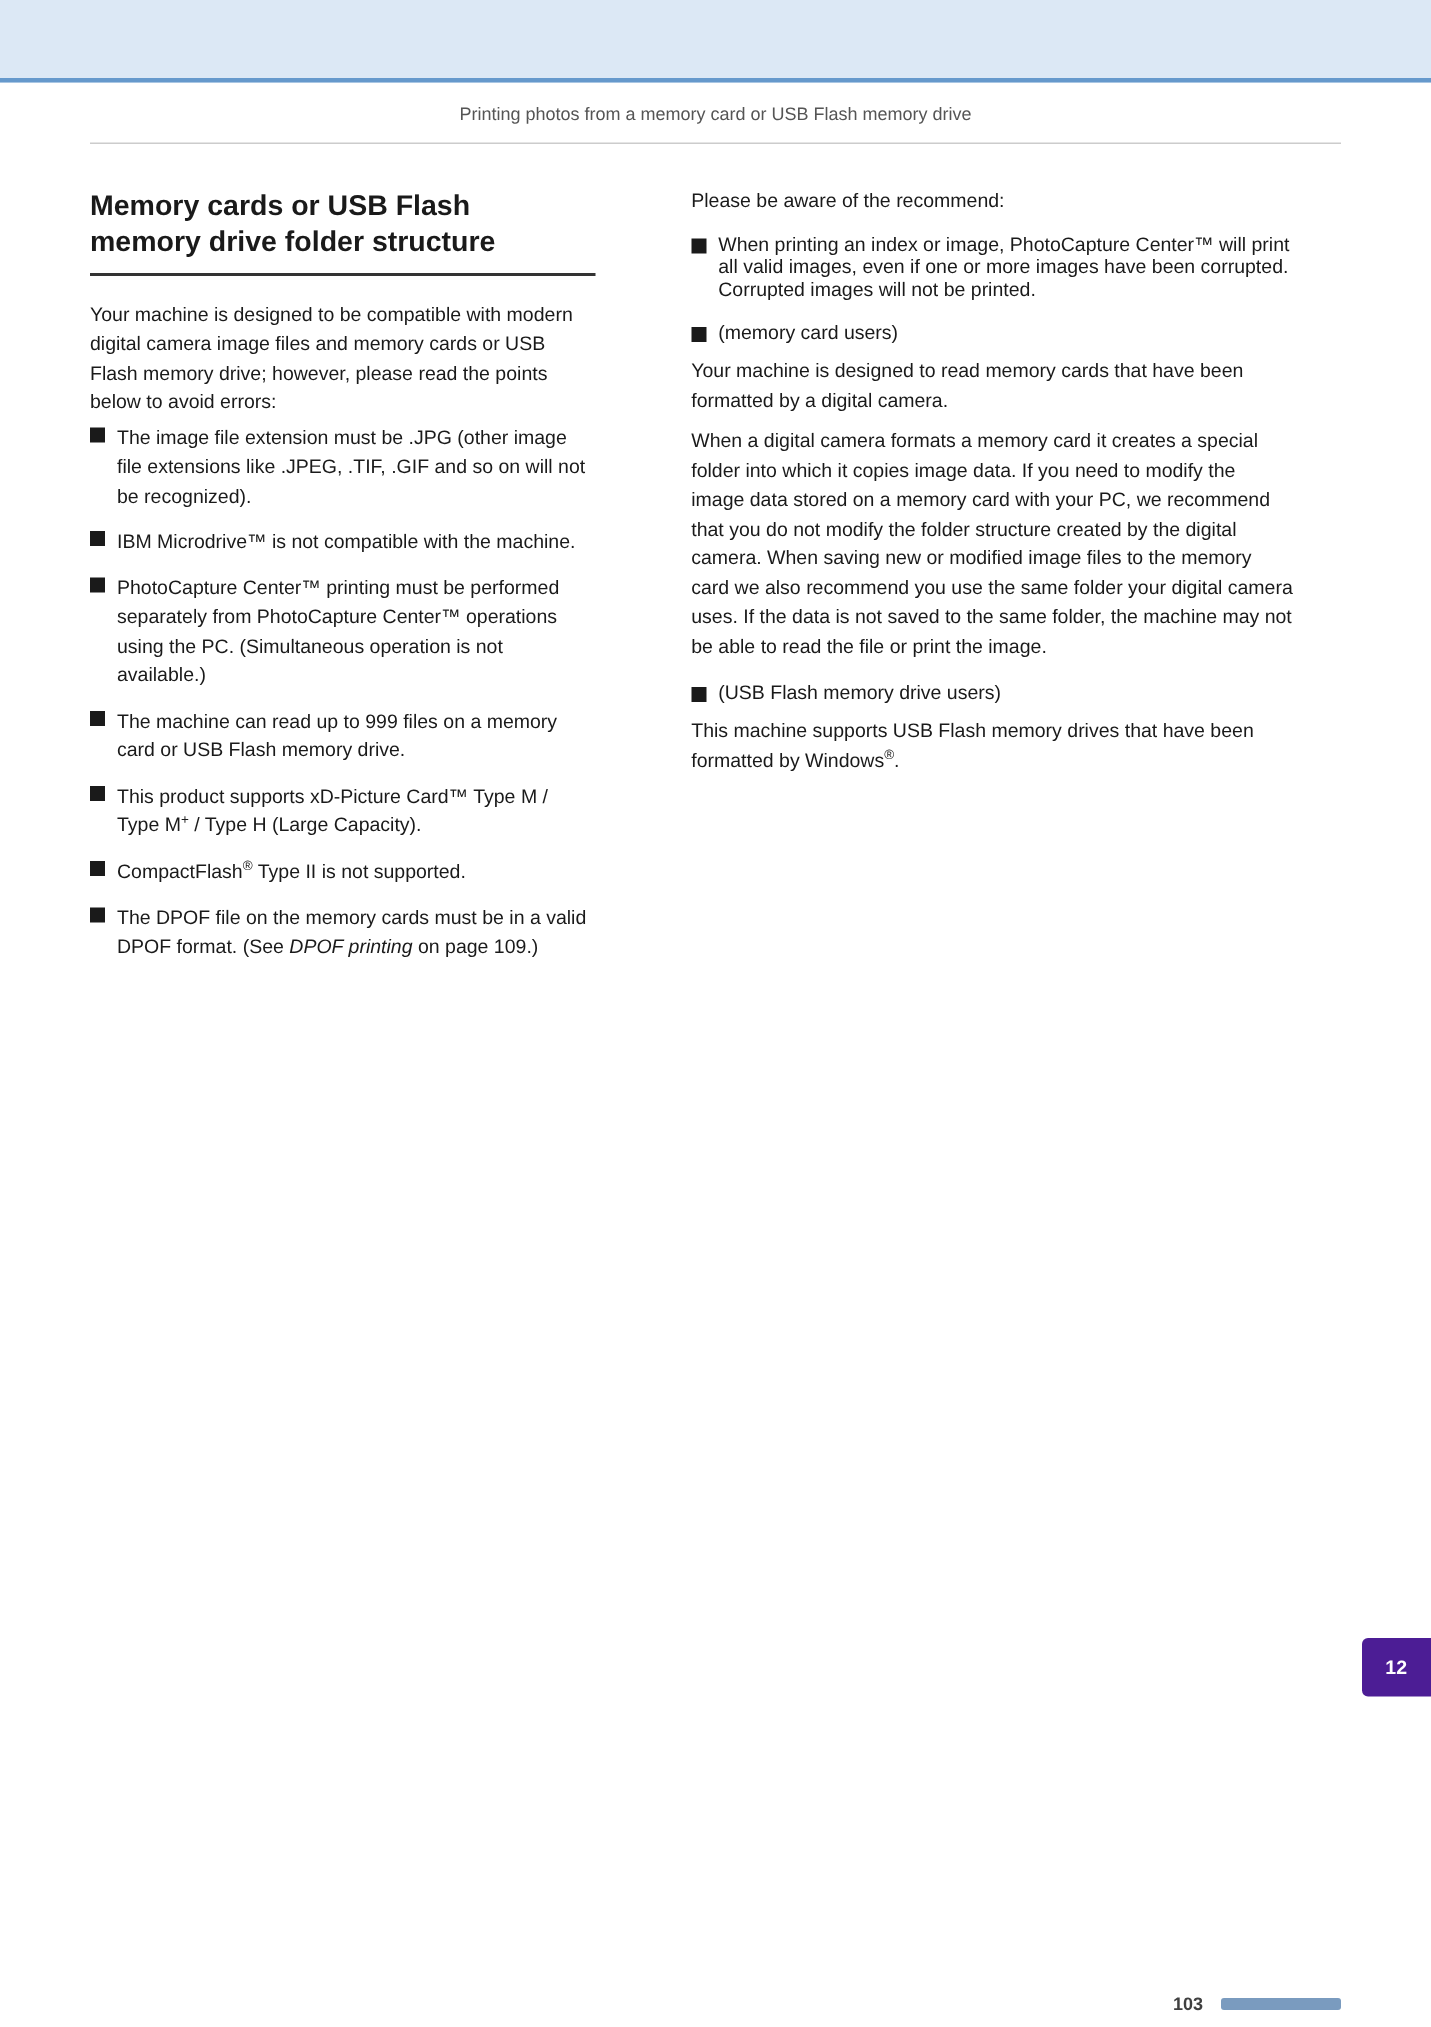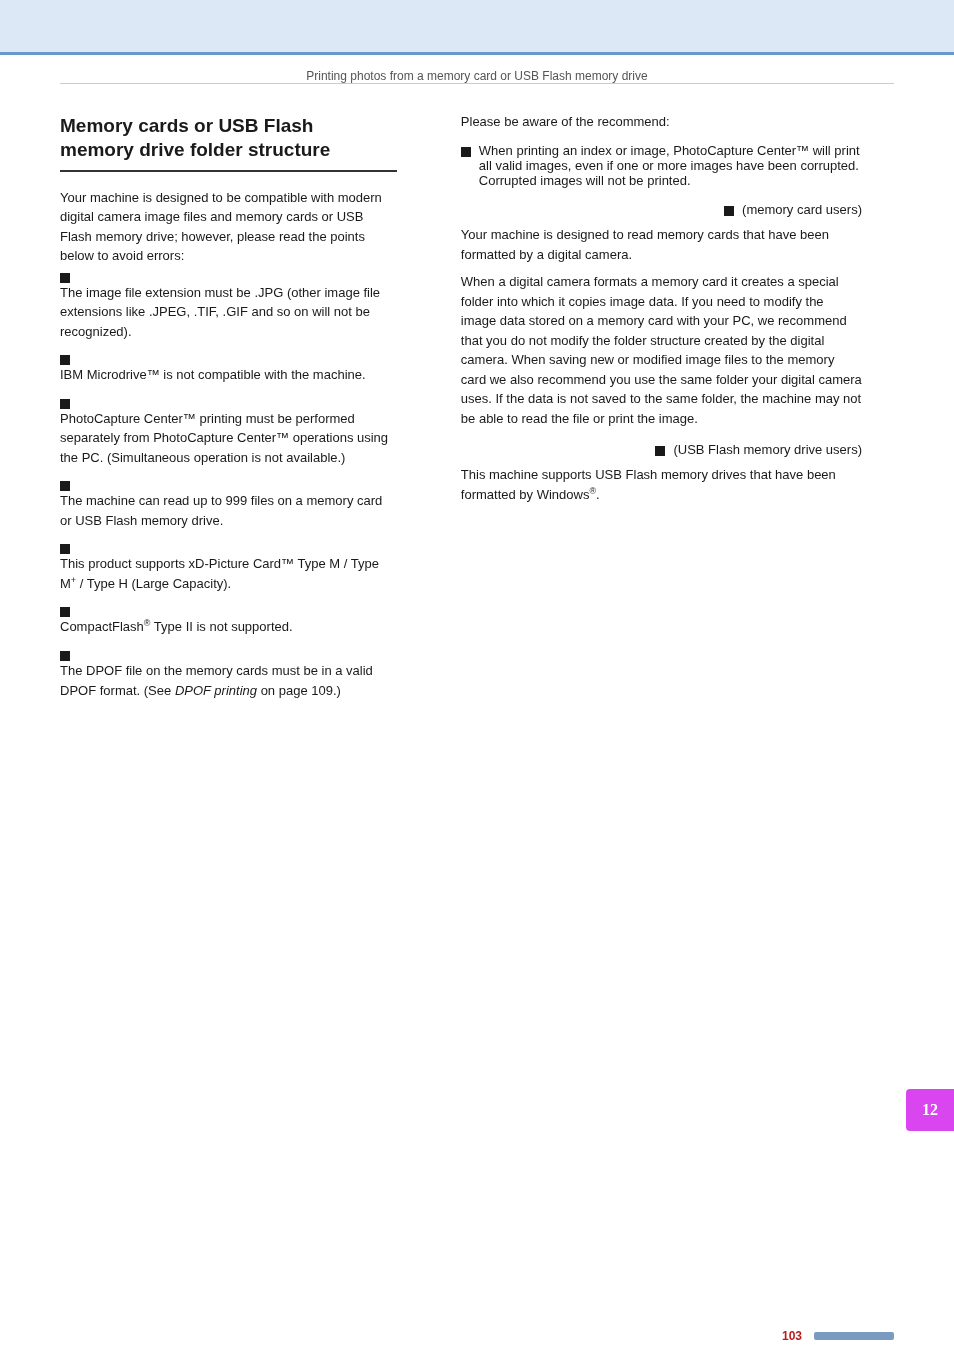--- a/index.html
+++ b/index.html
@@ -30,21 +30,21 @@
       bottom: 0;
       left: 0;
       right: 0;
     }
 
     
     .page-header {
       text-align: center;
       font-size: 12px;
       color: #555;
-      padding: 14px 0 0 0;
+      padding: 14px 0 12px 0;
       border-bottom: 1px solid #ccc;
       margin: 0 60px;
     }
 
     
     .content-wrapper {
       display: flex;
       flex-direction: row;
       padding: 30px 92px 60px 60px;
       gap: 64px;
@@ -79,21 +79,21 @@
 
     
     .bullet-list {
       list-style: none;
       padding: 0;
       margin: 0;
     }
 
     .bullet-list li {
       display: flex;
-      flex-direction: column;
+      flex-direction: row;
       align-items: flex-start;
       margin-bottom: 11px;
       font-size: 13px;
       line-height: 1.5;
     }
 
     .bullet-square {
       display: inline-block;
       width: 10px;
       height: 10px;
@@ -116,21 +116,20 @@
     }
 
     .right-bullet-list > li {
       margin-bottom: 14px;
     }
 
     .right-bullet-item {
       display: flex;
       flex-direction: row;
       align-items: flex-start;
-      justify-content: flex-end;
     }
 
     .right-bullet-item .bullet-square {
       margin-top: 4px;
     }
 
     .sub-text {
       font-size: 13px;
       line-height: 1.5;
       margin-top: 8px;
@@ -139,46 +138,45 @@
 
     .italic {
       font-style: italic;
     }
 
     
     .page-tab {
       position: absolute;
       right: 0;
       bottom: 220px;
-      background: #d946ef;
+      background: #4c1d95;
       color: white;
-      font-size: 16px;
+      font-size: 13px;
       font-weight: bold;
       padding: 12px 16px;
       border-radius: 4px 0 0 4px;
-      font-family: Liberation Serif, serif;
     }
 
     
     .bottom-bar {
       position: absolute;
       bottom: 0;
       left: 0;
       right: 0;
       height: 30px;
       display: flex;
       align-items: center;
       justify-content: flex-end;
       padding-right: 60px;
       gap: 12px;
     }
 
     .page-number-text {
       font-size: 12px;
-      color: #b91c1c;
+      color: #404040;
       font-weight: bold;
     }
 
     .page-number-bar {
       width: 80px;
       height: 8px;
       background: #7a9bbf;
       border-radius: 2px;
     }
 

